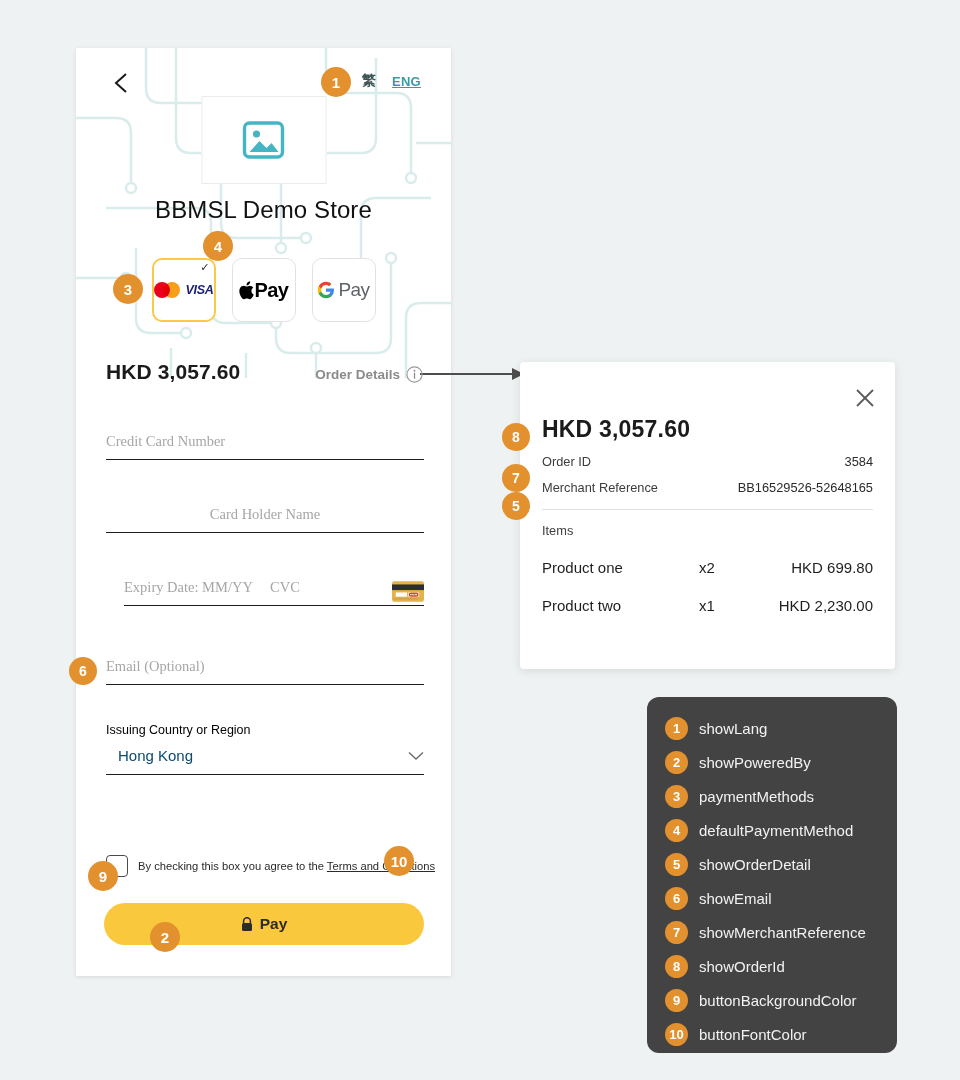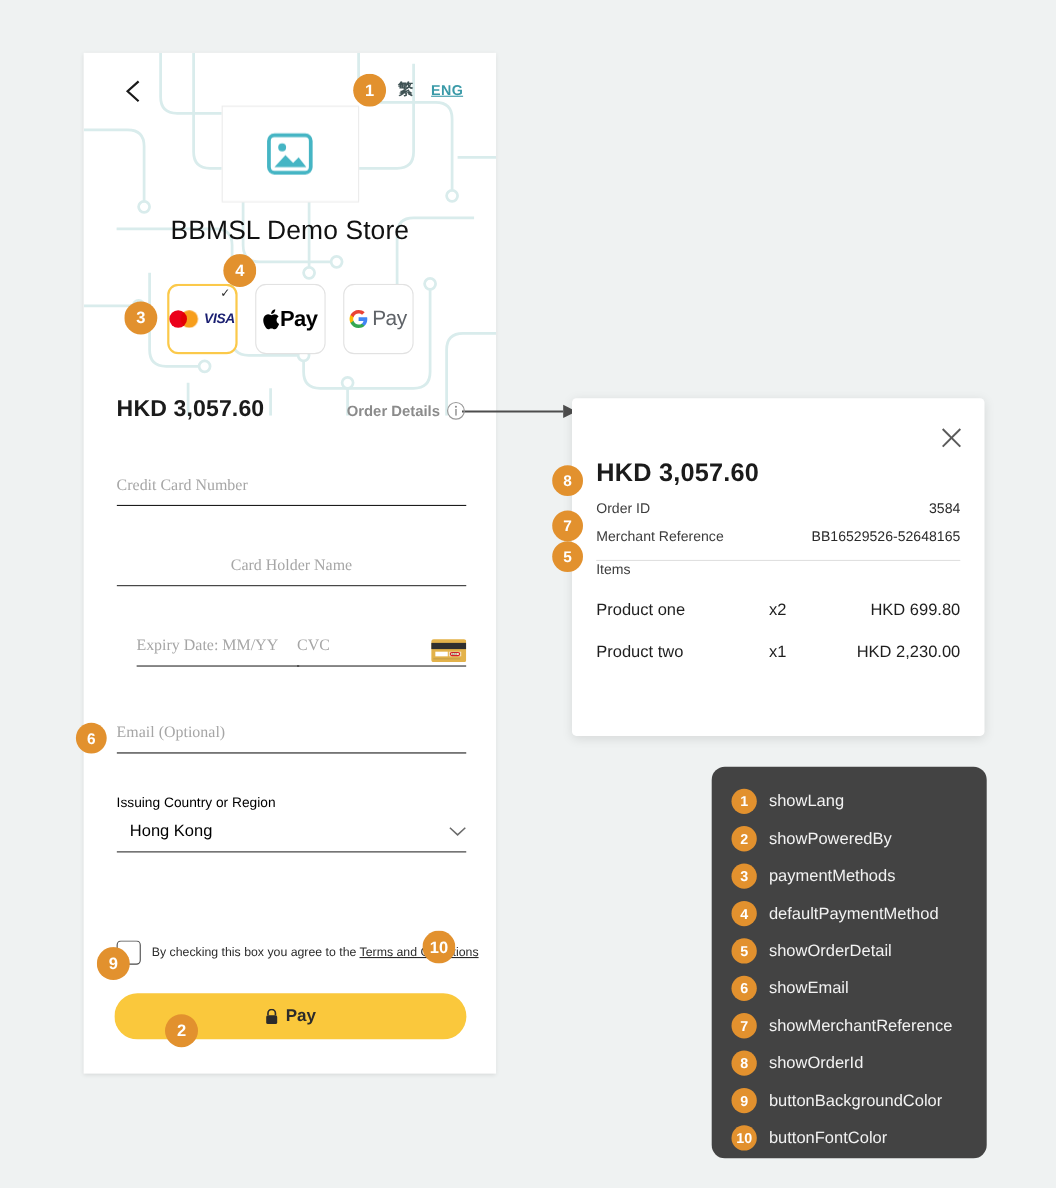--- a/index.html
+++ b/index.html
@@ -88,21 +88,21 @@
   }
 
   
   .field { position: absolute; }
   .field .lbl {
     font-size: 14.5px; color: #a6a6a6; font-weight: 400;
     padding-bottom: 9px; display: block; font-family: Liberation Serif, serif;
   }
   .underline { height: 1.3px; background: #1c1c1c; width: 100%; }
   .small-lbl { font-size: 12.5px; color: #000000; display: block; padding-bottom: 10px; }
-  .sel-val { font-size: 15px; color: #000000; padding-left: 12px; }
+  .sel-val { font-size: 15px; color: #0c4a6e; padding-left: 12px; }
 
   .cvc-card-hint { position: absolute; right: 0; top: 2px; width: 32px; height: 21px; }
 
   .tnc-row {
     position: absolute; left: 30px; top: 807px;
     display: flex; align-items: center; gap: 10px;
   }
   .tnc-box { width: 22px; height: 22px; border: 1.4px solid #4a4a4a; border-radius: 4px; background: #fff; }
   .tnc-text { font-size: 11.2px; color: #2a2a2a; }
   .tnc-text a { color: #2a2a2a; text-decoration: underline; }
@@ -129,21 +129,21 @@
     padding: 18px 22px 0 22px;
   }
   .op-close { position: absolute; right: 20px; top: 26px; width: 20px; height: 20px; cursor: pointer; }
   .op-amount { font-size: 23px; font-weight: 700; color: #1b1b1b; margin-top: 36px; letter-spacing:.2px; }
   .op-kv {
     display: flex; justify-content: space-between; align-items: baseline;
     font-size: 12.8px; color: #3d3d3d; margin-top: 11px;
   }
   .op-kv .v { color: #2a2a2a; }
   .op-rule { height: 1px; background: #e0e0e0; margin: 14px 0 0 0; }
-  .op-items-lbl { font-size: 12.8px; color: #3d3d3d; }
+  .op-items-lbl { font-size: 12.8px; color: #3d3d3d; margin-top: 13px; }
   .op-item {
     display: flex; align-items: baseline; font-size: 15px; color: #1f1f1f; margin-top: 21px;
   }
   .op-item .nm { flex: 1; }
   .op-item .qty { width: 62px; }
   .op-item .amt { text-align: right; min-width: 112px; }
 
   
   .arrow-svg { position: absolute; left: 420px; top: 363px; }
 

